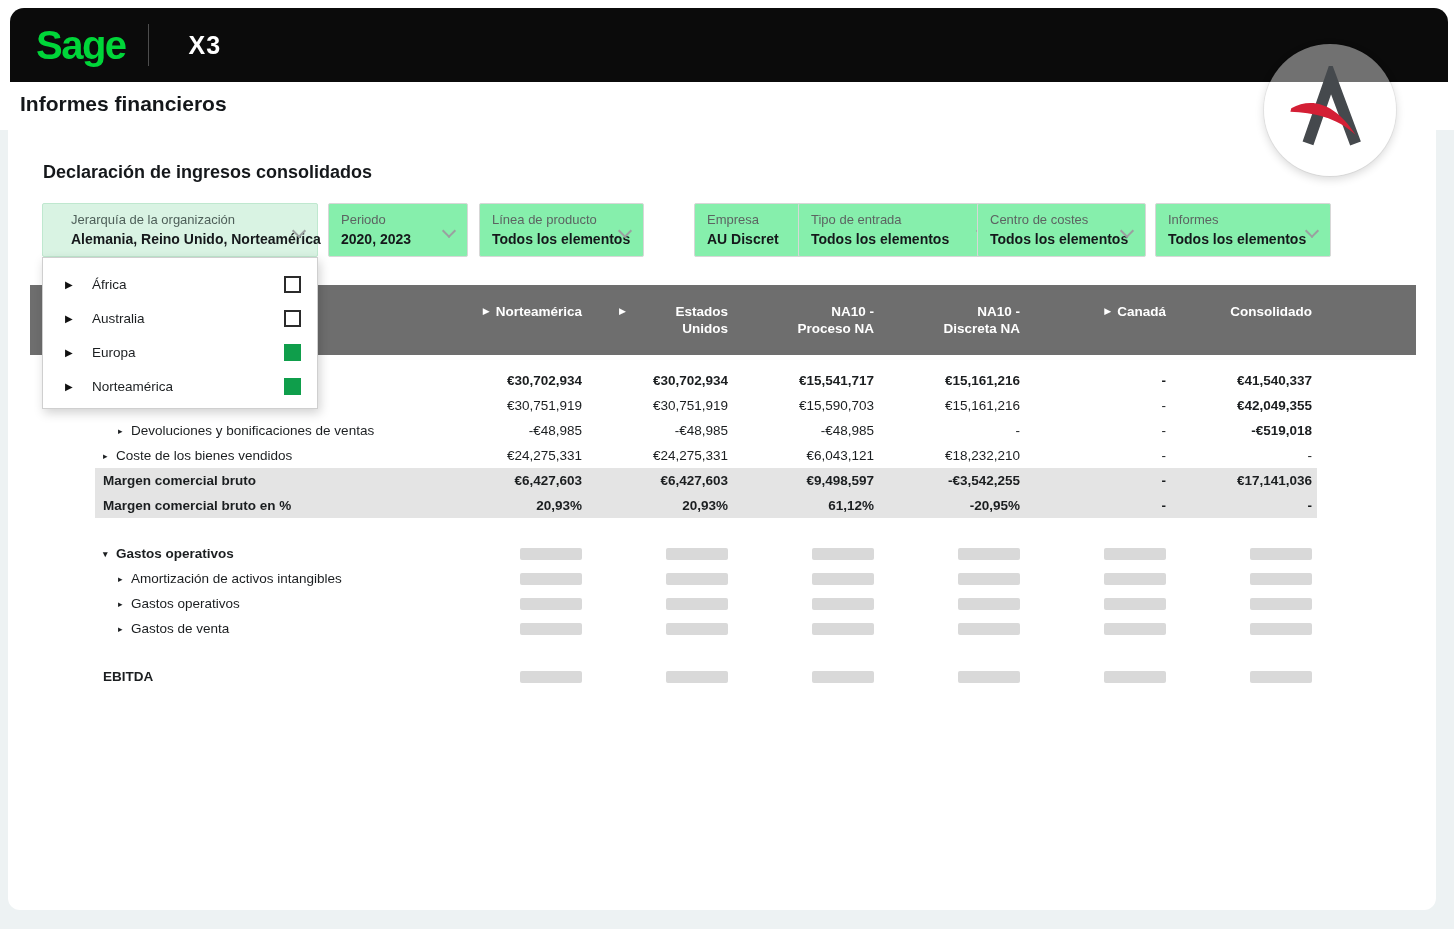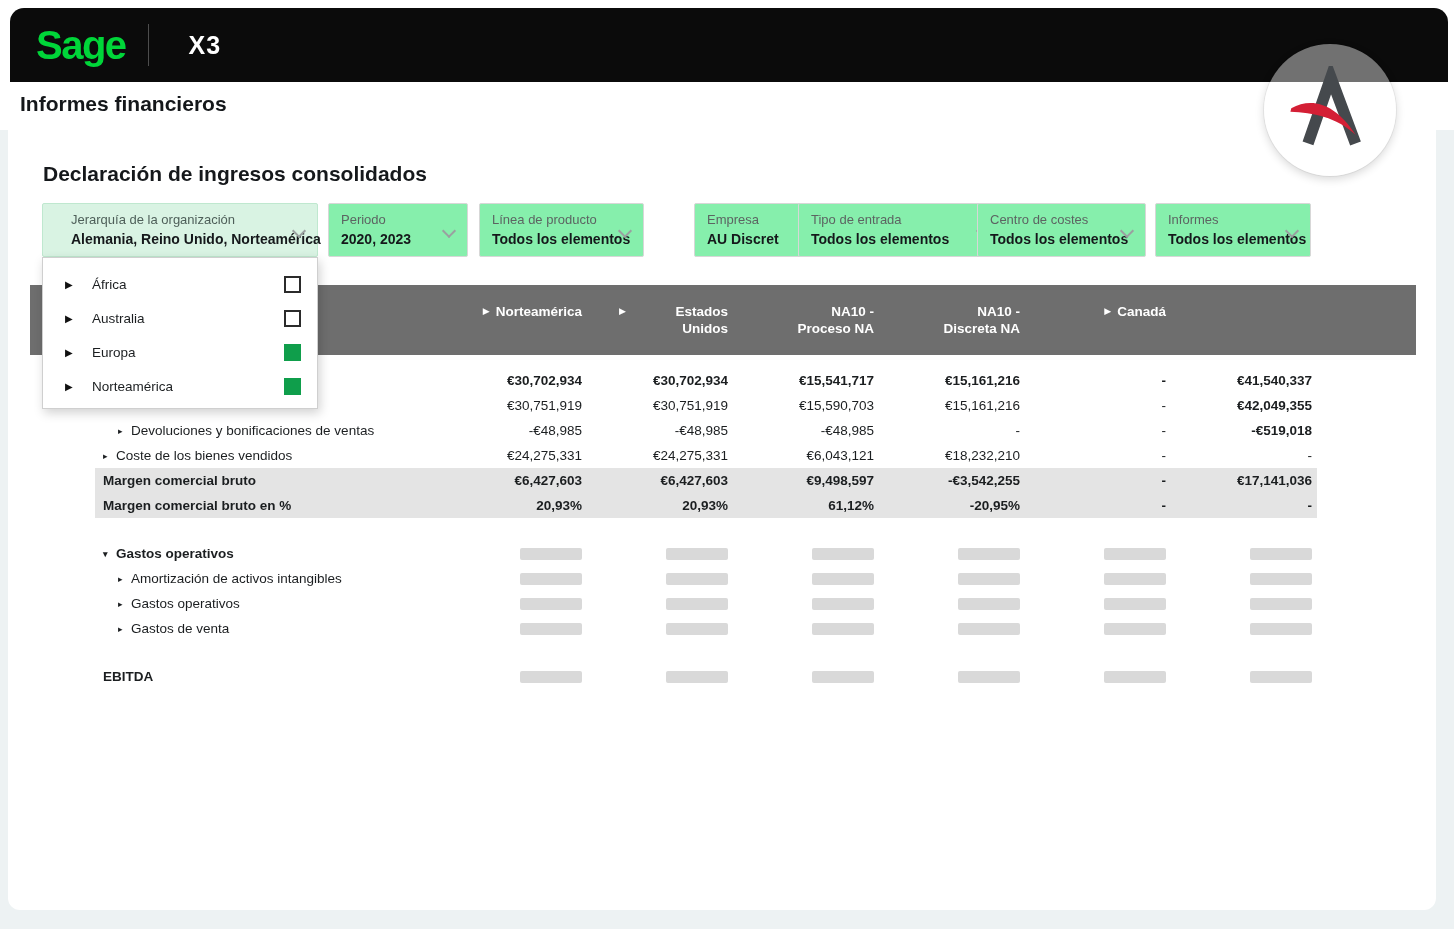--- a/index.html
+++ b/index.html
@@ -25,40 +25,40 @@
     position:absolute;left:1264px;top:44px;width:132px;height:132px;border-radius:50%;
     background:rgba(255,255,255,0.42);
     box-shadow:0 0 0 1px rgba(0,0,0,0.05), 0 3px 10px rgba(0,0,0,0.16);
     display:flex;align-items:center;justify-content:center;z-index:10;
   }
   
   .card{
     position:absolute;left:8px;top:130px;width:1428px;height:780px;
     background:#ffffff;border-radius:0 0 12px 12px;z-index:1;
   }
-  .report-title{position:absolute;left:35px;top:32px;font-size:21px;font-weight:700;color:#15181b;}
+  .report-title{position:absolute;left:35px;top:32px;font-size:18px;font-weight:700;color:#15181b;}
   
   .filters{position:absolute;left:0;top:73px;width:100%;height:54px;}
   .filter{
     position:absolute;top:0;height:54px;background:#86efac;border:1px solid #d7d7d7;
     border-radius:2px;box-sizing:border-box;padding:8px 26px 0 12px;cursor:pointer;
   }
   .filter.active{background:#d9f3e3;border-color:#bfe8cf;padding-left:28px;}
   .flabel{display:block;font-size:13px;color:#5c6462;white-space:nowrap;}
   .fvalue{display:block;font-size:14px;font-weight:700;color:#15181b;margin-top:4px;white-space:nowrap;}
   .filter.active .flabel{color:#4e5f59;}
   .chev{position:absolute;right:13px;top:22px;width:8px;height:8px;
     border-right:2px solid #9aa0a0;border-bottom:2px solid #9aa0a0;transform:rotate(45deg);}
   .filter:nth-child(1){left:34px;width:276px;}
   .filter:nth-child(2){left:320px;width:140px;}
   .filter:nth-child(3){left:471px;width:165px;}
   .filter:nth-child(4){left:644px;width:134px;margin-left:42px;}
   .filter:nth-child(5){left:790px;width:204px;}
   .filter:nth-child(6){left:969px;width:169px;}
-  .filter:nth-child(7){left:1147px;width:156px;}
+  .filter:nth-child(7){left:1147px;width:176px;}
   
   .dropdown{
     position:absolute;left:34px;top:127px;width:276px;height:152px;background:#fff;
     border:1px solid #cfcfcf;box-shadow:2px 4px 10px rgba(0,0,0,0.18);
     box-sizing:border-box;padding-top:9px;z-index:6;
   }
   .dd-item{height:34px;display:flex;align-items:center;padding:0 16px 0 22px;cursor:pointer;}
   .dd-tri{font-size:10px;color:#111;width:27px;}
   .dd-label{font-size:13.5px;color:#1b1e20;flex:1;}
   .dd-check{width:17px;height:17px;box-sizing:border-box;border:2px solid #2b2b2b;background:#fff;cursor:pointer;}
@@ -166,20 +166,26 @@
 
          <span class="col-label">NA10 - Discreta NA</span>
        </span>
      </div>
         <div class="th">
        <span class="thx">
          <span class="tri">▶</span>
          <span class="col-label">Canadá</span>
        </span>
      </div>
+        <div class="th">
+       <span class="thx">
+
+         <span class="col-label">Consolidado</span>
+       </span>
+     </div>
         <div class="th-tail"></div>
       </div>
     <div class="tbody" id="tbody">
         <div class="row">
 
        <div class="cell-label indent0 bold">
          <span></span>
        </div>
        <div class="cell bold">€30,702,934</div>
           <div class="cell bold">€30,702,934</div>

